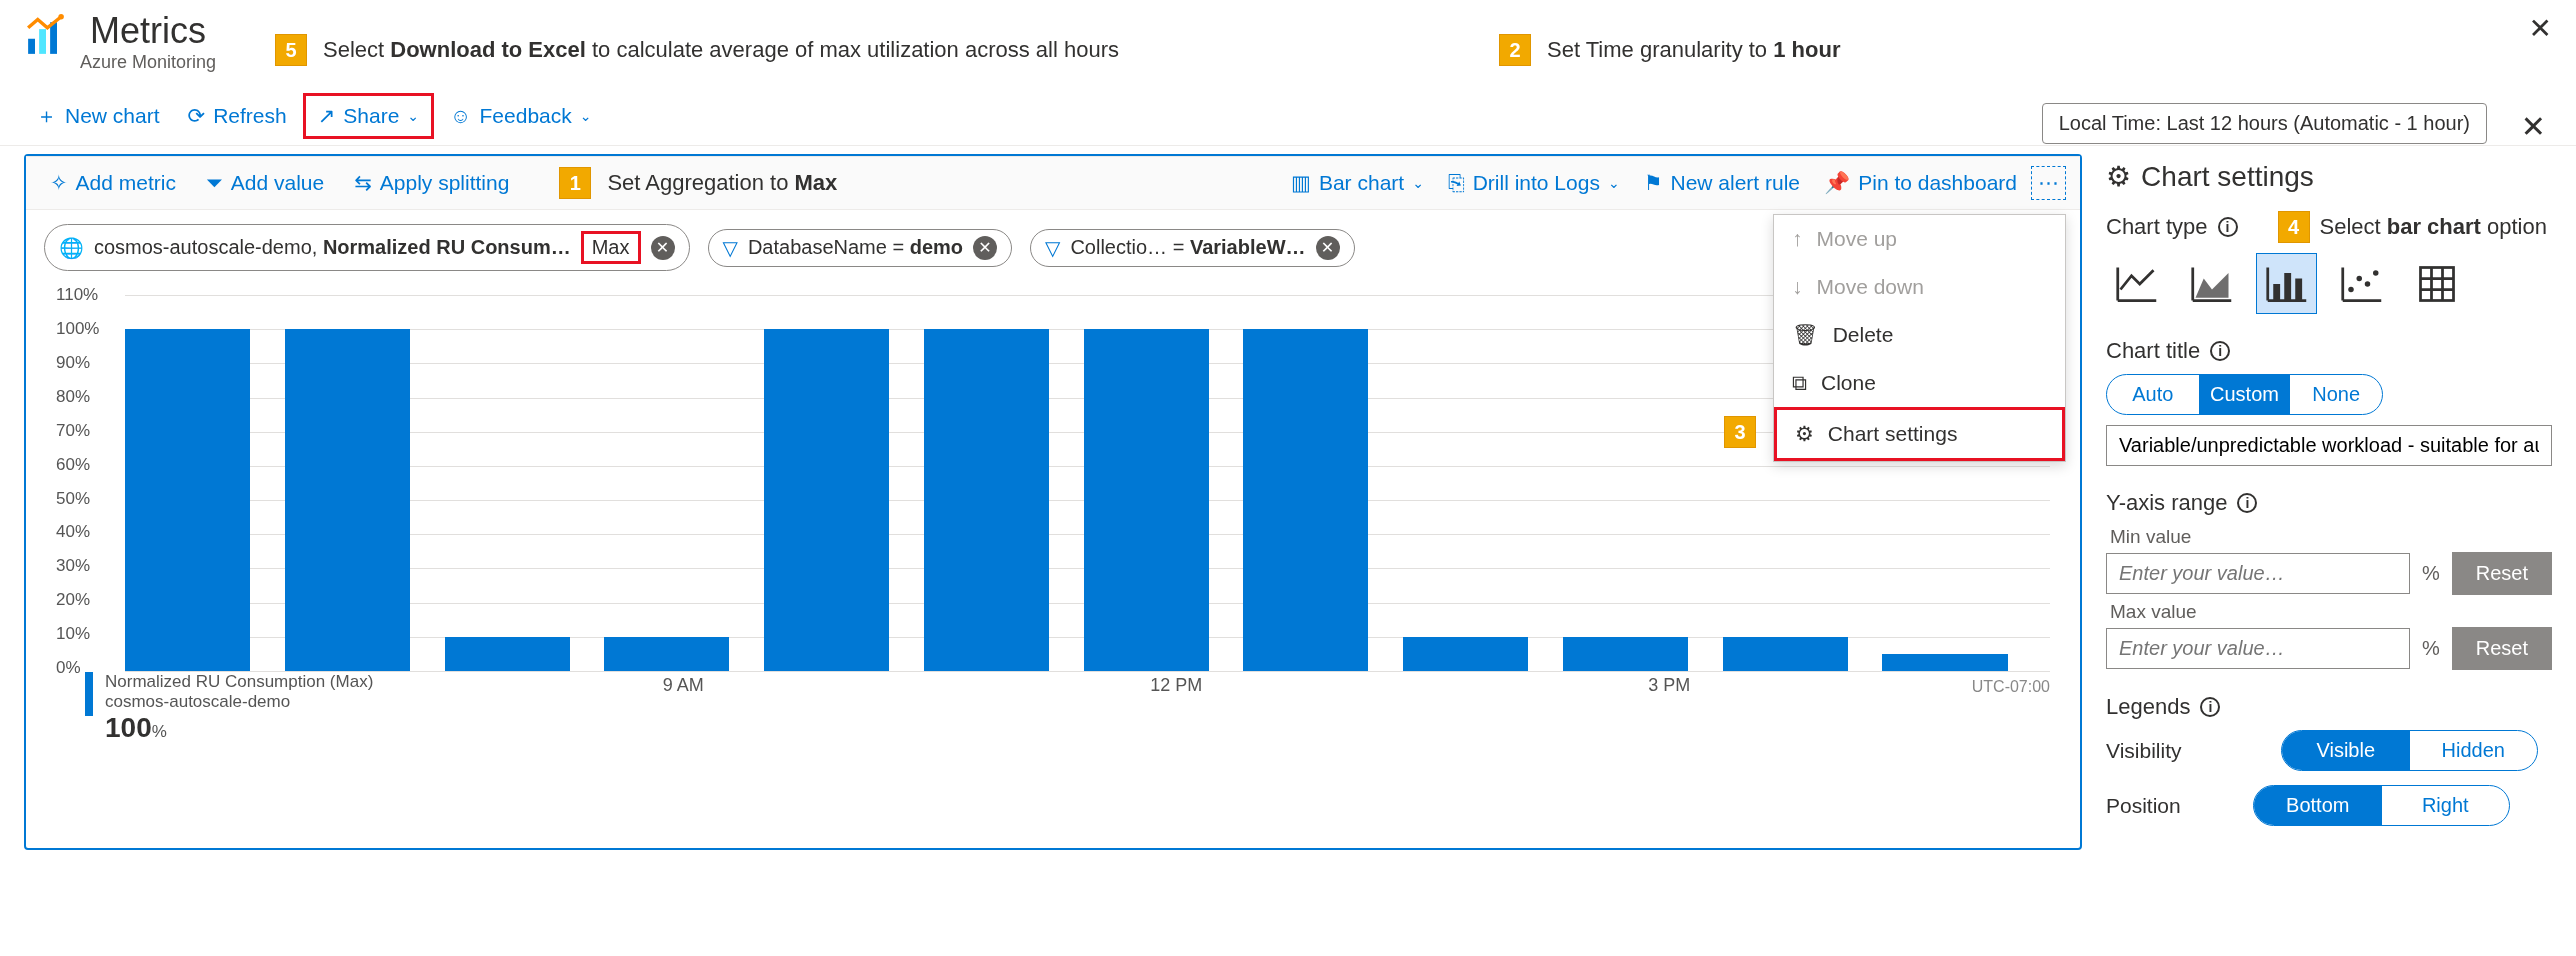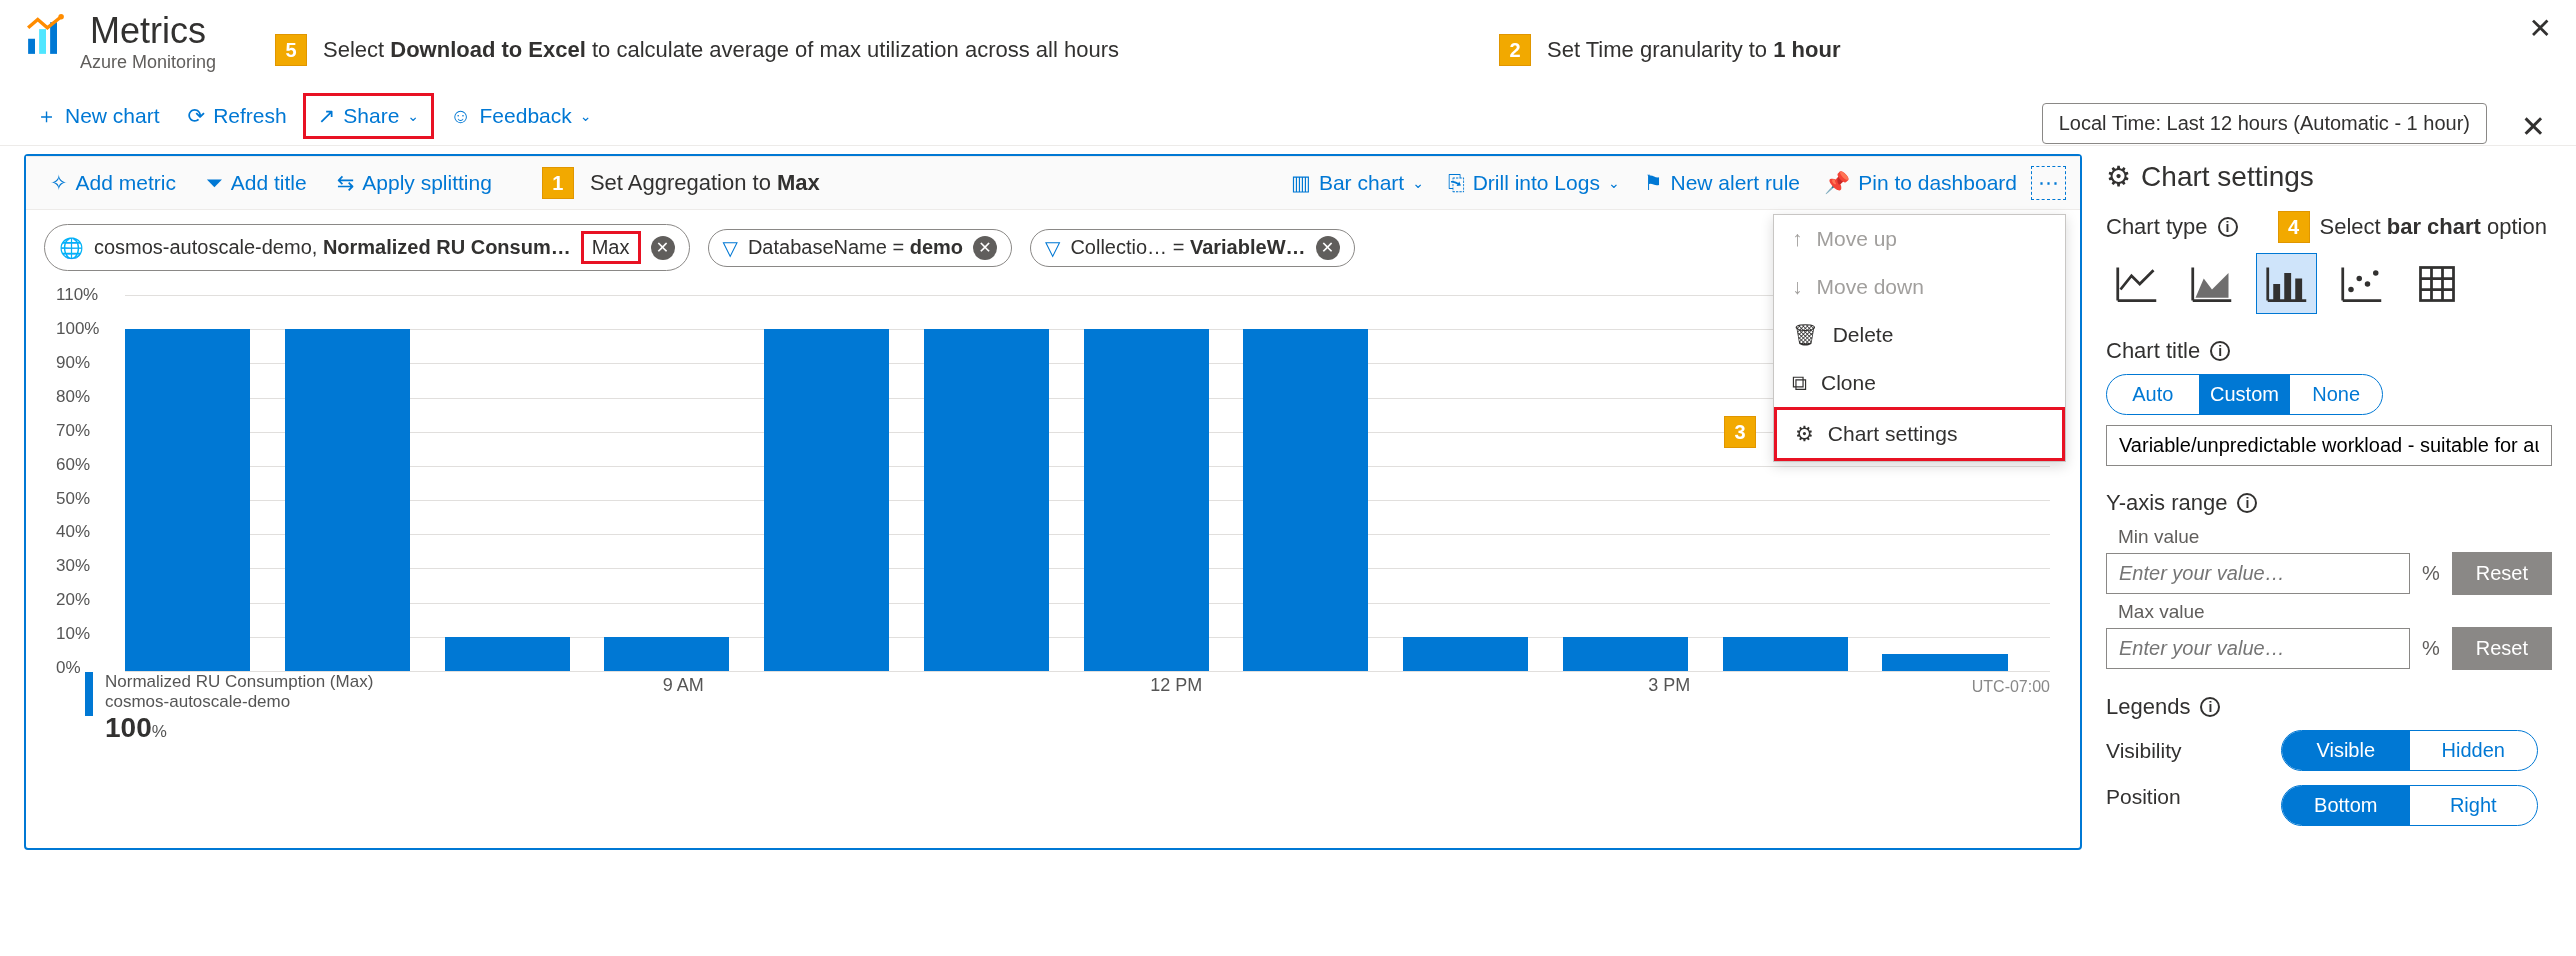--- a/index.html
+++ b/index.html
@@ -51,21 +51,21 @@
 .ct-tile { width: 61px; height: 61px; display: flex; align-items: center; justify-content: center; cursor: pointer; }
 .ct-tile.sel { background: #cfe4fa; border: 1px solid #0078d4; }
 .seg { display: flex; border: 1px solid #0078d4; border-radius: 989px; overflow: hidden; width: 277px; }
 .seg-b { flex: 1; text-align: center; padding: 8px 0; color: #0078d4; cursor: pointer; font-size: 20px; }
 .seg-b.sel { background: #0078d4; color: #fff; }
 .txt-in { width: 100%; border: 1px solid #8a8886; padding: 8px 12px; font-size: 20px; }
 .in-row { display: flex; align-items: center; gap: 12px; margin-bottom: 6px; }
 .in-row .txt-in { flex: 1; }
 .unit { color: #605e5c; font-size: 20px; }
 .reset { background: #8a8886; color: #fff; border: none; padding: 10px 24px; font-size: 20px; cursor: pointer; }
-.small-lab { font-size: 19px; color: #605e5c; margin: 4px 12px; }
+.small-lab { font-size: 19px; color: #605e5c; margin: 4px 4px; }
 .chev { font-size: 14px; color: #0078d4; }
 </style>
 </head>
 <body>
 
 <div class="header">
   <div class="header-left">
     <span class="mh-icon">
       <svg viewBox="0 0 32 32">
           <rect x="3" y="18" width="5" height="11" fill="#0078d4"></rect>
@@ -119,21 +119,21 @@
 <div class="main-row" style="margin-top:8px;">
   <div class="chart-panel">
 
     <div class="chart-toolbar">
       <div class="ct-btn">
           <span>✧</span>
           <span>Add metric</span>
         </div>
       <div class="ct-btn">
           <span>⏷</span>
-          <span>Add title</span>
+          <span>Add value</span>
         </div>
       <div class="ct-btn">
           <span>⇆</span>
           <span>Apply splitting</span>
         </div>
 
       <div class="callout" style="position:static; margin-left:30px;">
         <span class="num">1</span>
         <span class="callout-text"><span>Set Aggregation to </span><b>Max</b></span>
       </div>
@@ -356,21 +356,21 @@
           <span>Legends</span>
           <span class="info-i">i</span>
         </div>
       <div style="display:flex; align-items:center; gap:56px; margin-bottom:14px;">
         <span style="width:119px;">Visibility</span>
         <div class="seg" style="width:257px;">
           <div class="seg-b sel">Visible</div>
           <div class="seg-b">Hidden</div>
         </div>
       </div>
-      <div style="display:flex; align-items:flex-start; gap:56px;">
+      <div style="display:flex; align-items:center; gap:28px;">
         <span style="width:119px;">Position</span>
         <div class="seg" style="width:257px;">
           <div class="seg-b sel">Bottom</div>
           <div class="seg-b">Right</div>
         </div>
       </div>
     </div>
   </div>
 </div>
 

